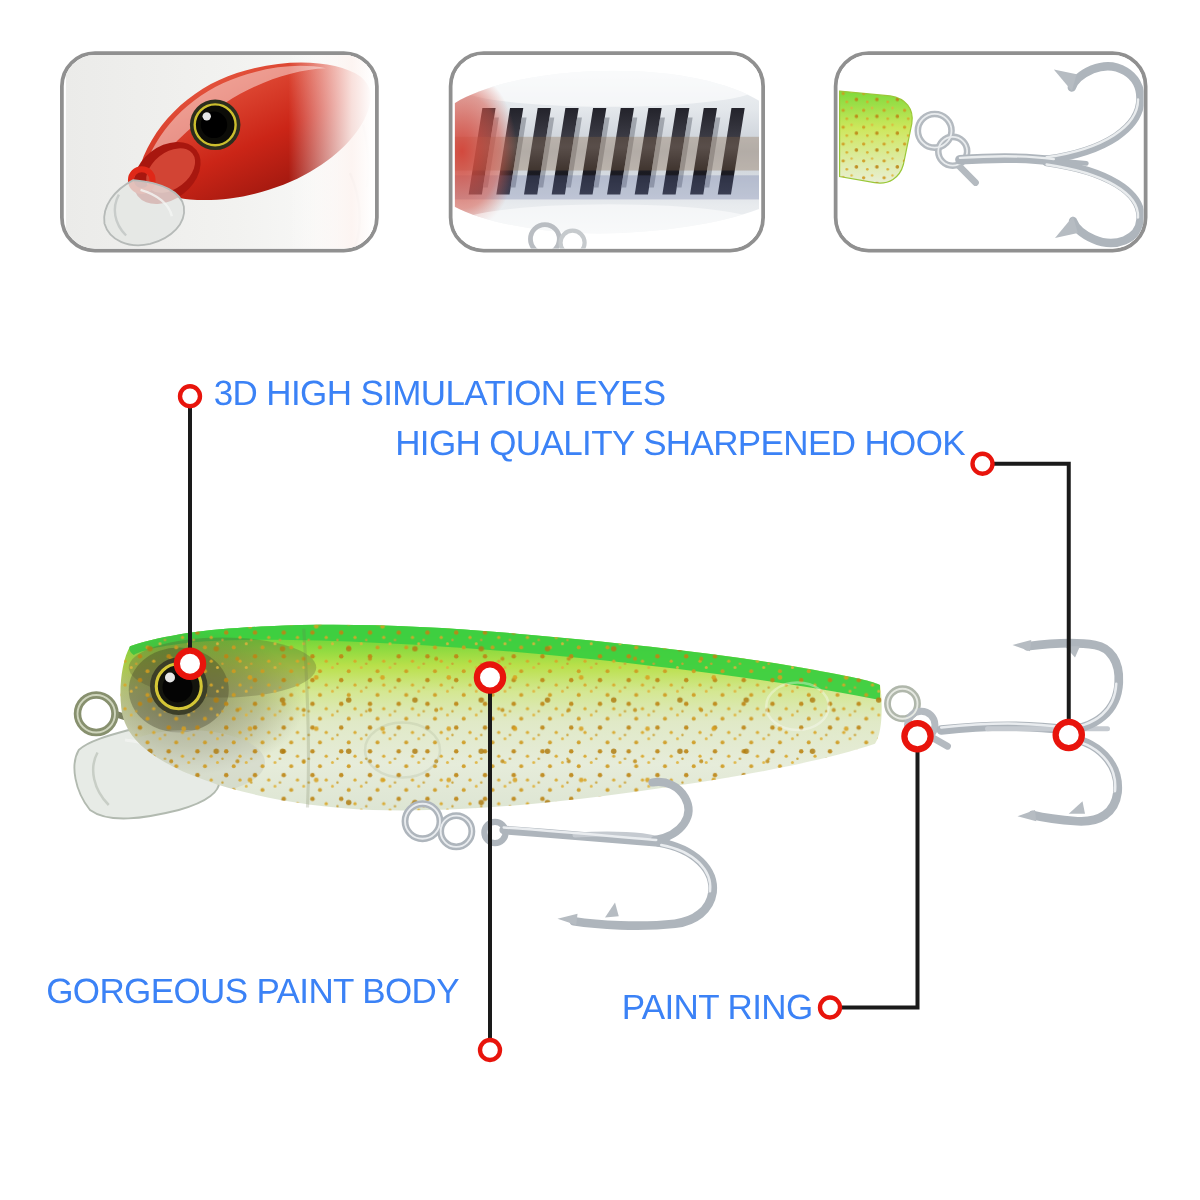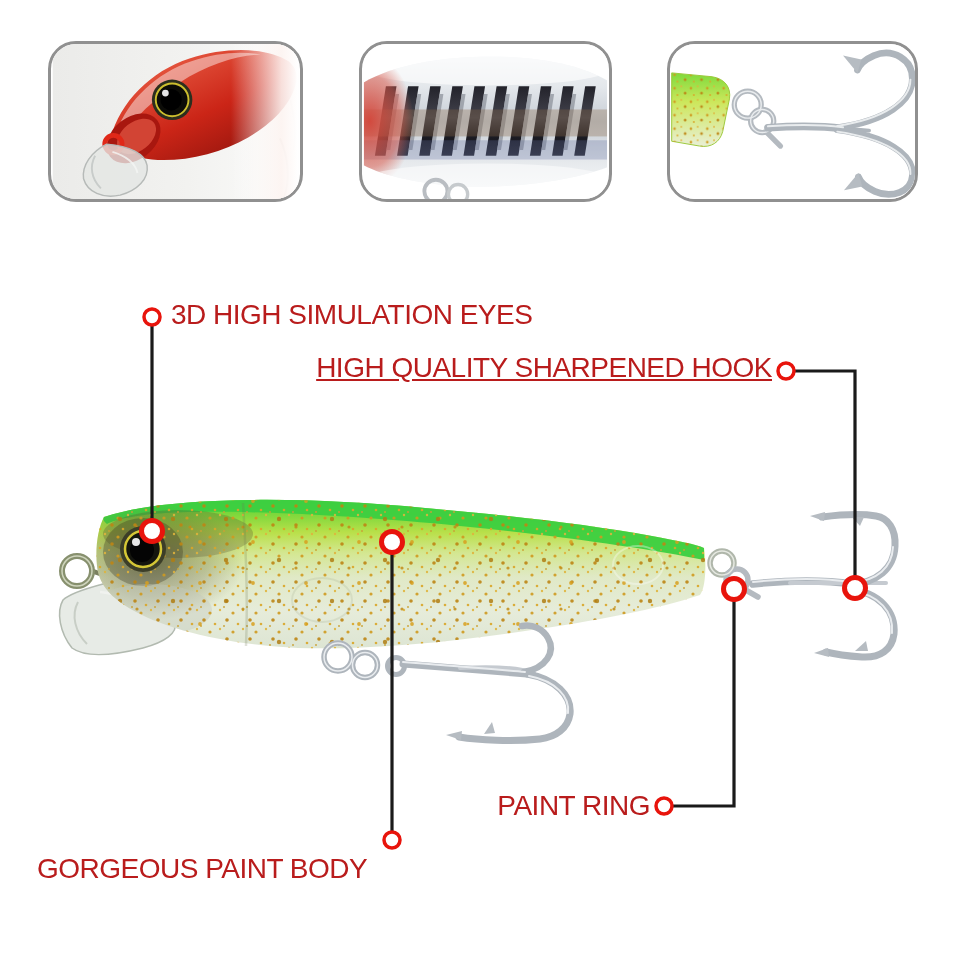--- a/index.html
+++ b/index.html
@@ -9,25 +9,25 @@
   .detail-card{position:absolute;top:41px;height:161px;border:3px solid #909090;
                border-radius:28px;overflow:hidden;background:#fff;box-sizing:border-box;}
   .detail-card svg{display:block;width:100%;height:100%;}
   #card-head{left:48px;width:255px;}
   #card-body{left:359px;width:253px;}
   #card-tail{left:667px;width:251px;}
   
   .scene{position:absolute;left:0;top:0;width:960px;height:960px;}
   
   .callout-label{position:absolute;font-size:28px;line-height:30px;letter-spacing:-0.5px;
-                 color:#b91c1c;white-space:nowrap;text-align:center;}
+                 color:#3b82f6;white-space:nowrap;text-align:center;}
   #label-eyes{left:171px;top:300px;}
-  #label-hook{right:188px;top:353px;text-decoration:underline;}
+  #label-hook{right:188px;top:340px;}
   #label-spuit{right:310px;top:791px;}
-  #label-body{left:37px;top:854px;}
+  #label-body{left:37px;top:778px;}
 </style>
 </head>
 <body>
 
 <div class="canvas">
 
   <div class="detail-card" id="card-head">
     <svg viewBox="0 0 255 161">
       <defs>
         <linearGradient id="c1bg" x1="0" y1="0" x2="1" y2="0">

